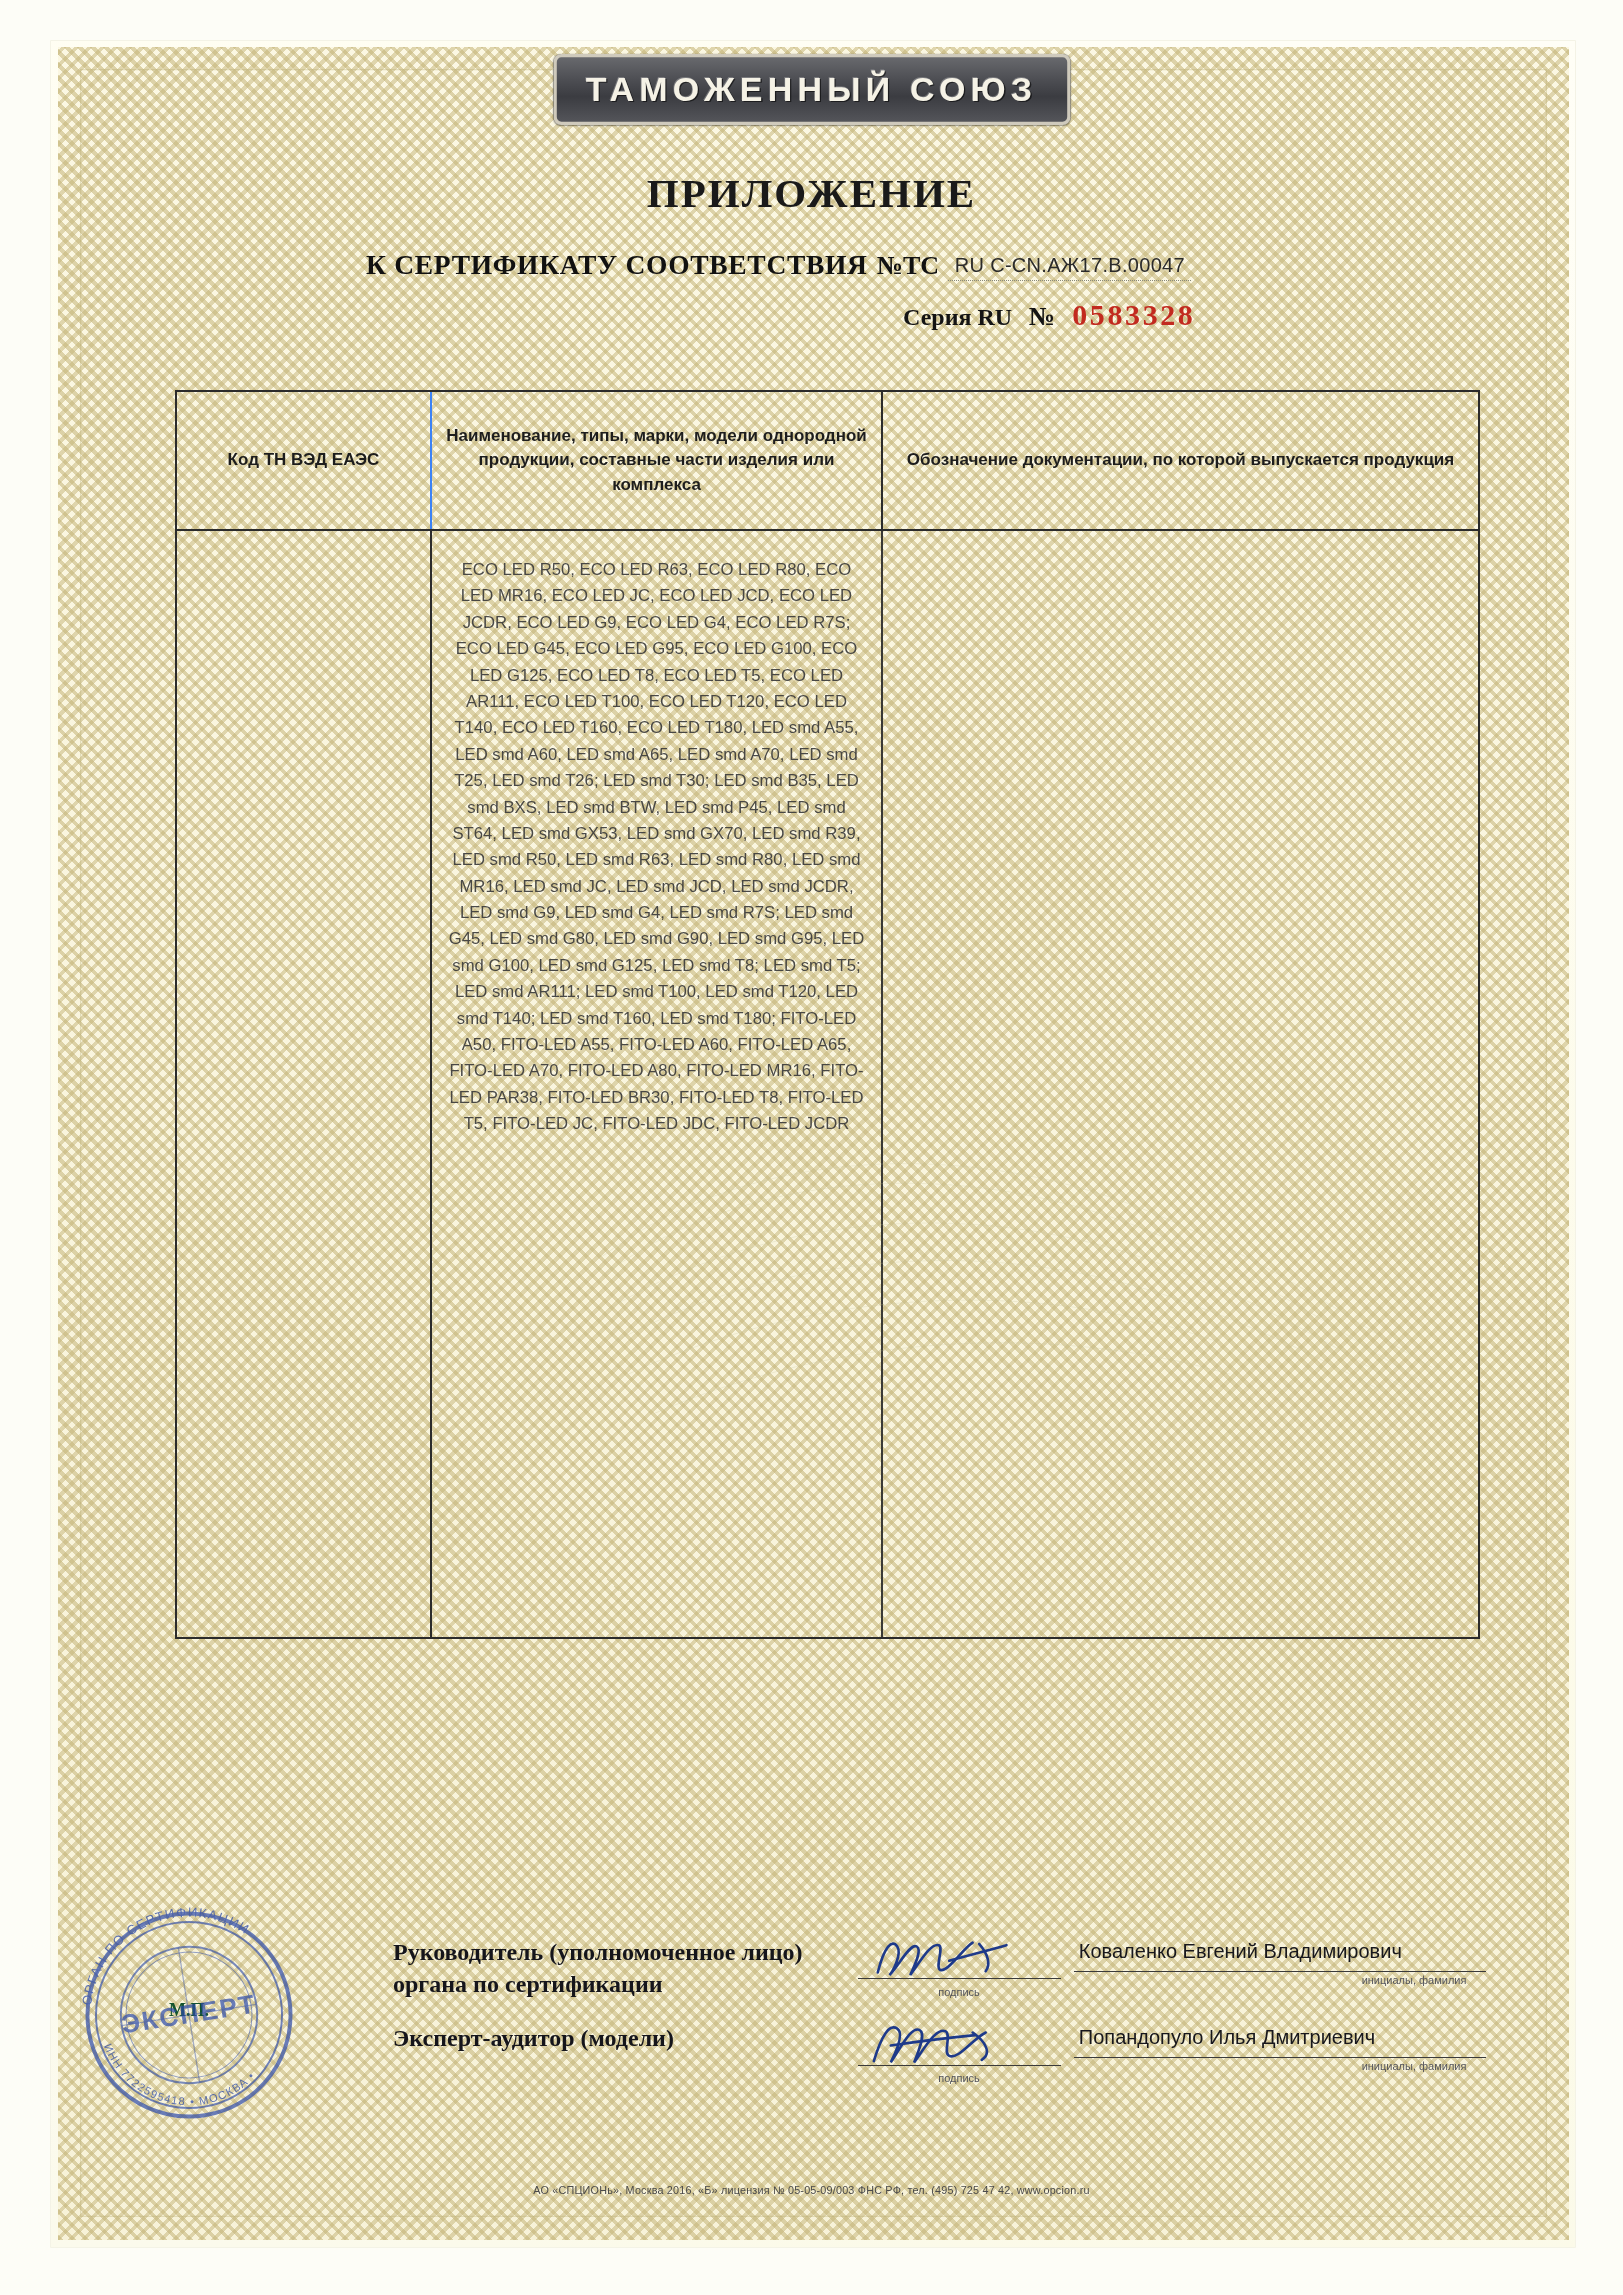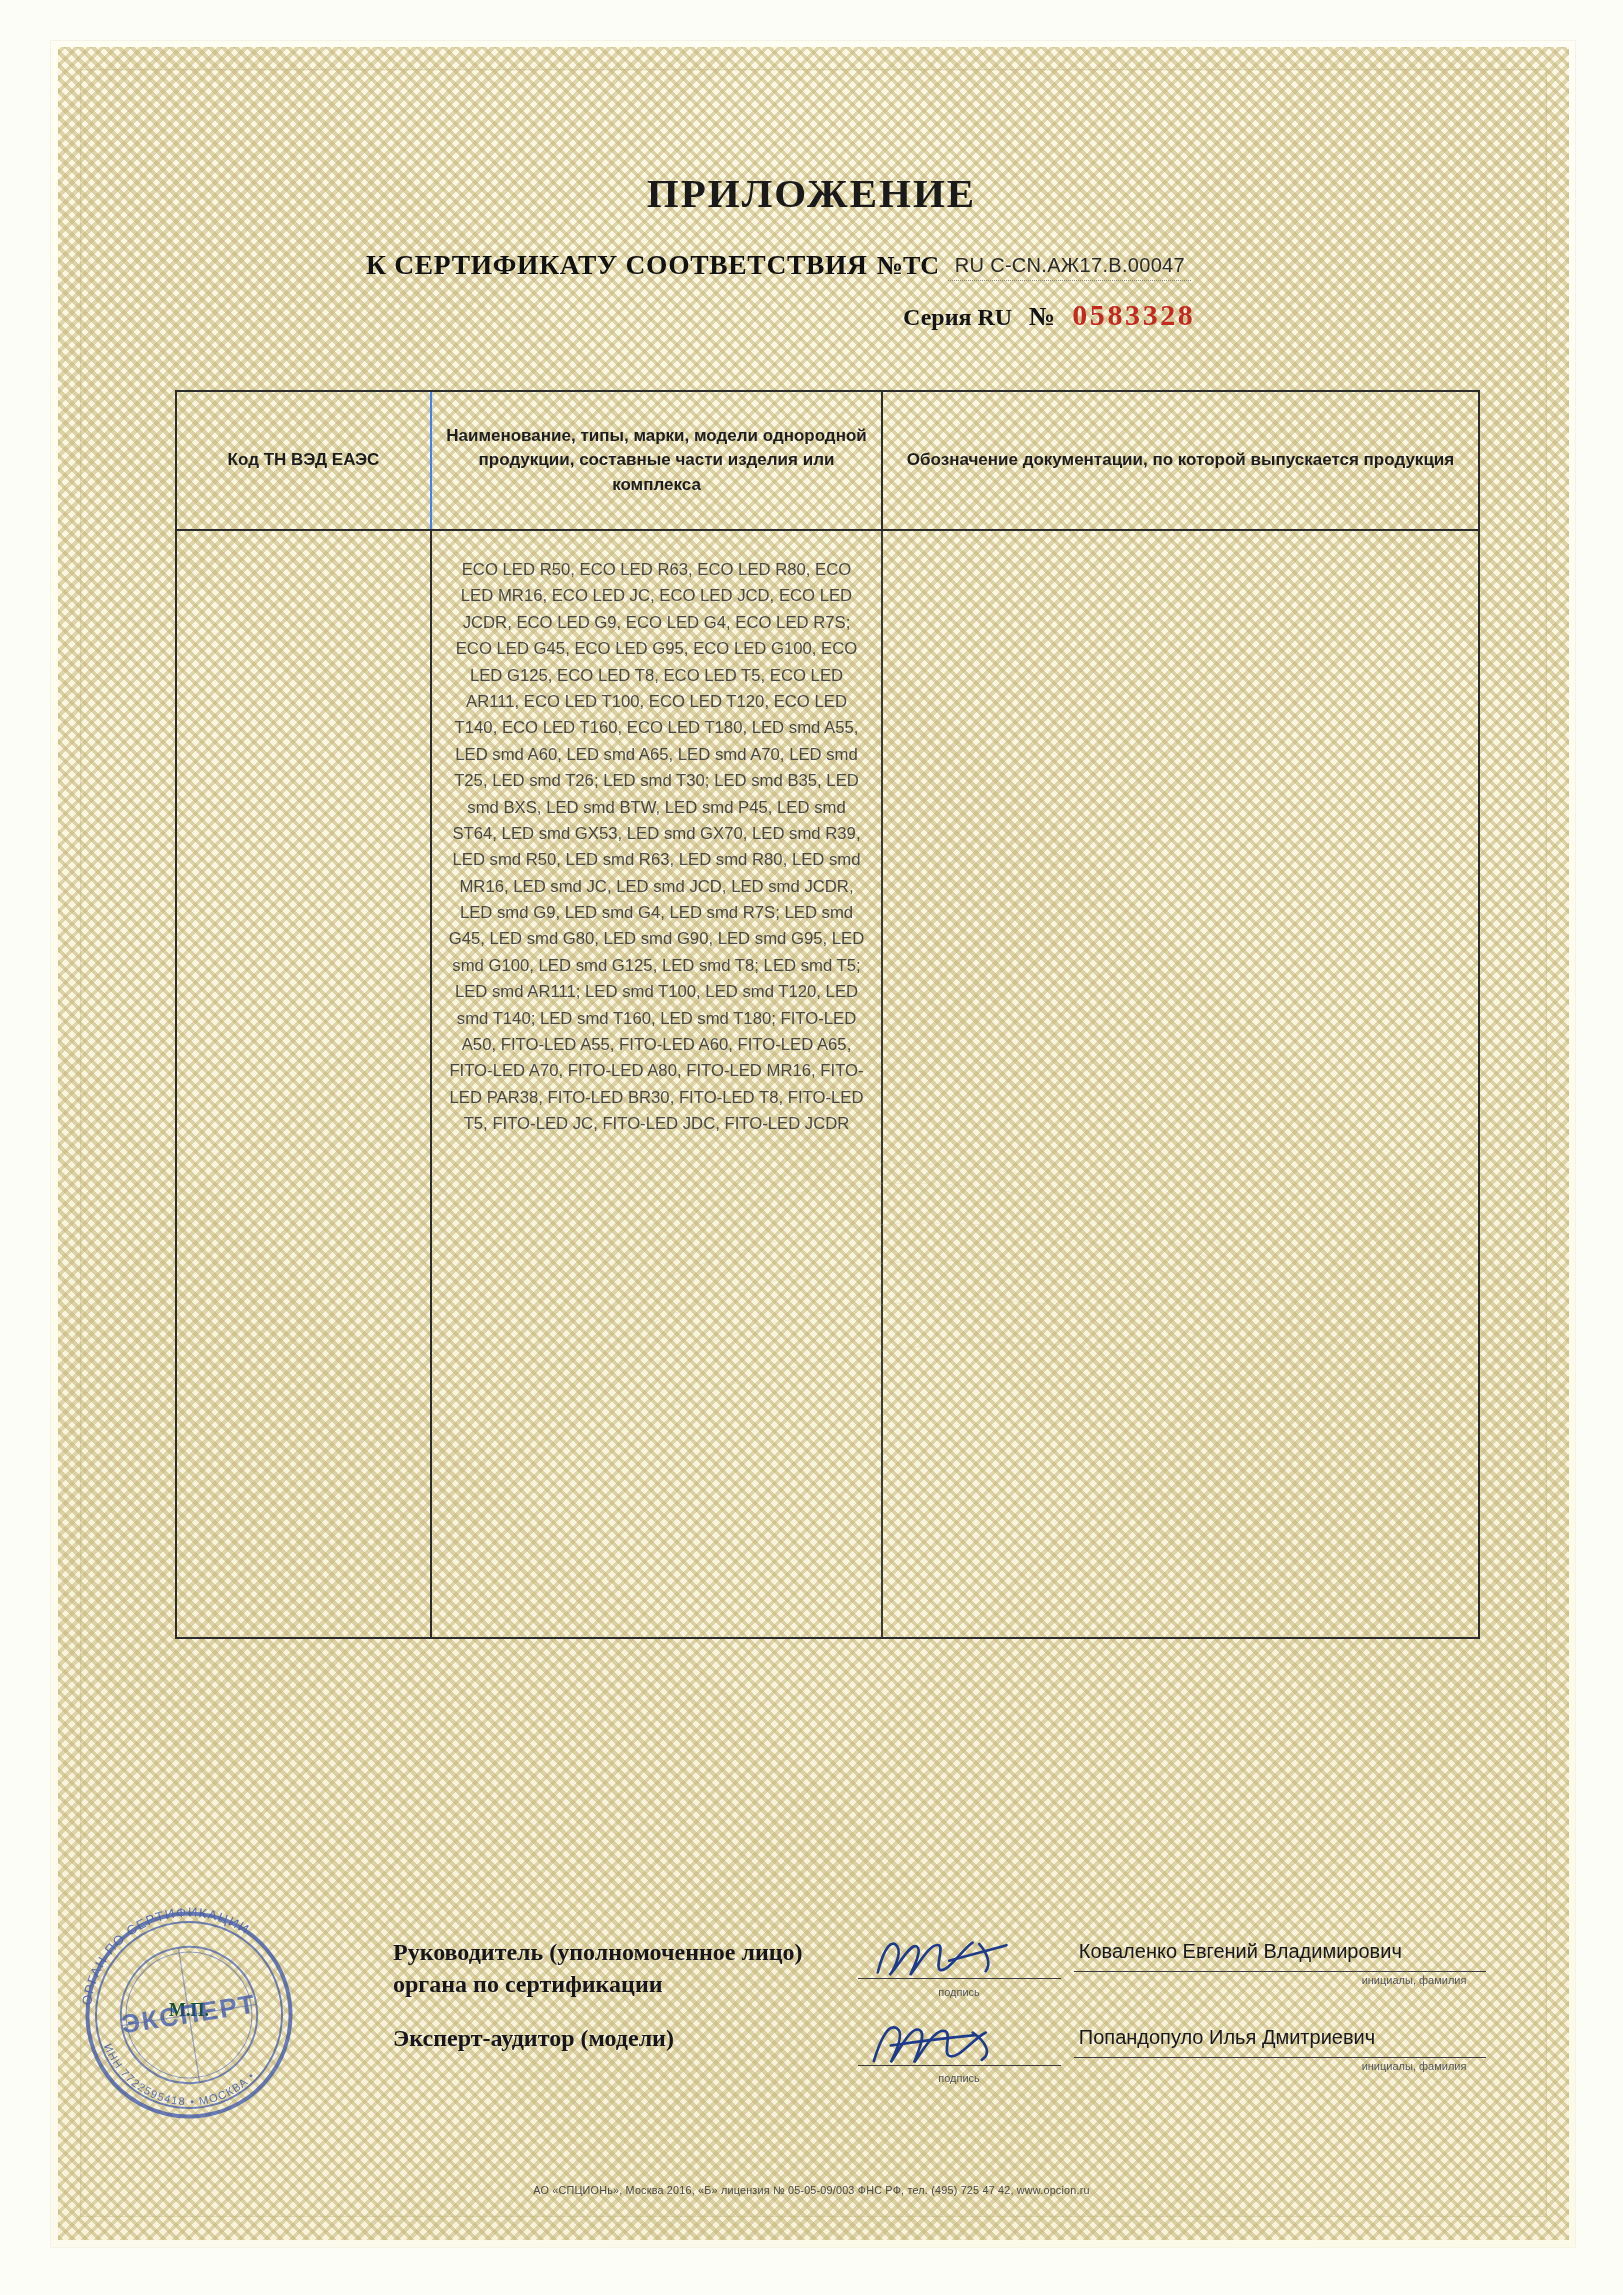--- a/index.html
+++ b/index.html
@@ -338,20 +338,25 @@
 </style>
 </head>
 <body>
 
 <div class="scan">
   <div class="paper"></div>
   <div class="paper-tint"></div>
   <div class="border-frame"></div>
   <div class="border-inner"></div>
 
+  <div class="banner-wrap">
+    <div class="banner">
+      <span class="banner-text">ТАМОЖЕННЫЙ СОЮЗ</span>
+    </div>
+  </div>
 
   <div class="title">ПРИЛОЖЕНИЕ</div>
 
   <div class="subtitle-row">
     <span class="subtitle">К СЕРТИФИКАТУ СООТВЕТСТВИЯ</span>
     <span class="num-tc">№ТС</span>
     <span class="cert-number">RU C-CN.АЖ17.В.00047</span>
   </div>
 
   <div class="series-row">

